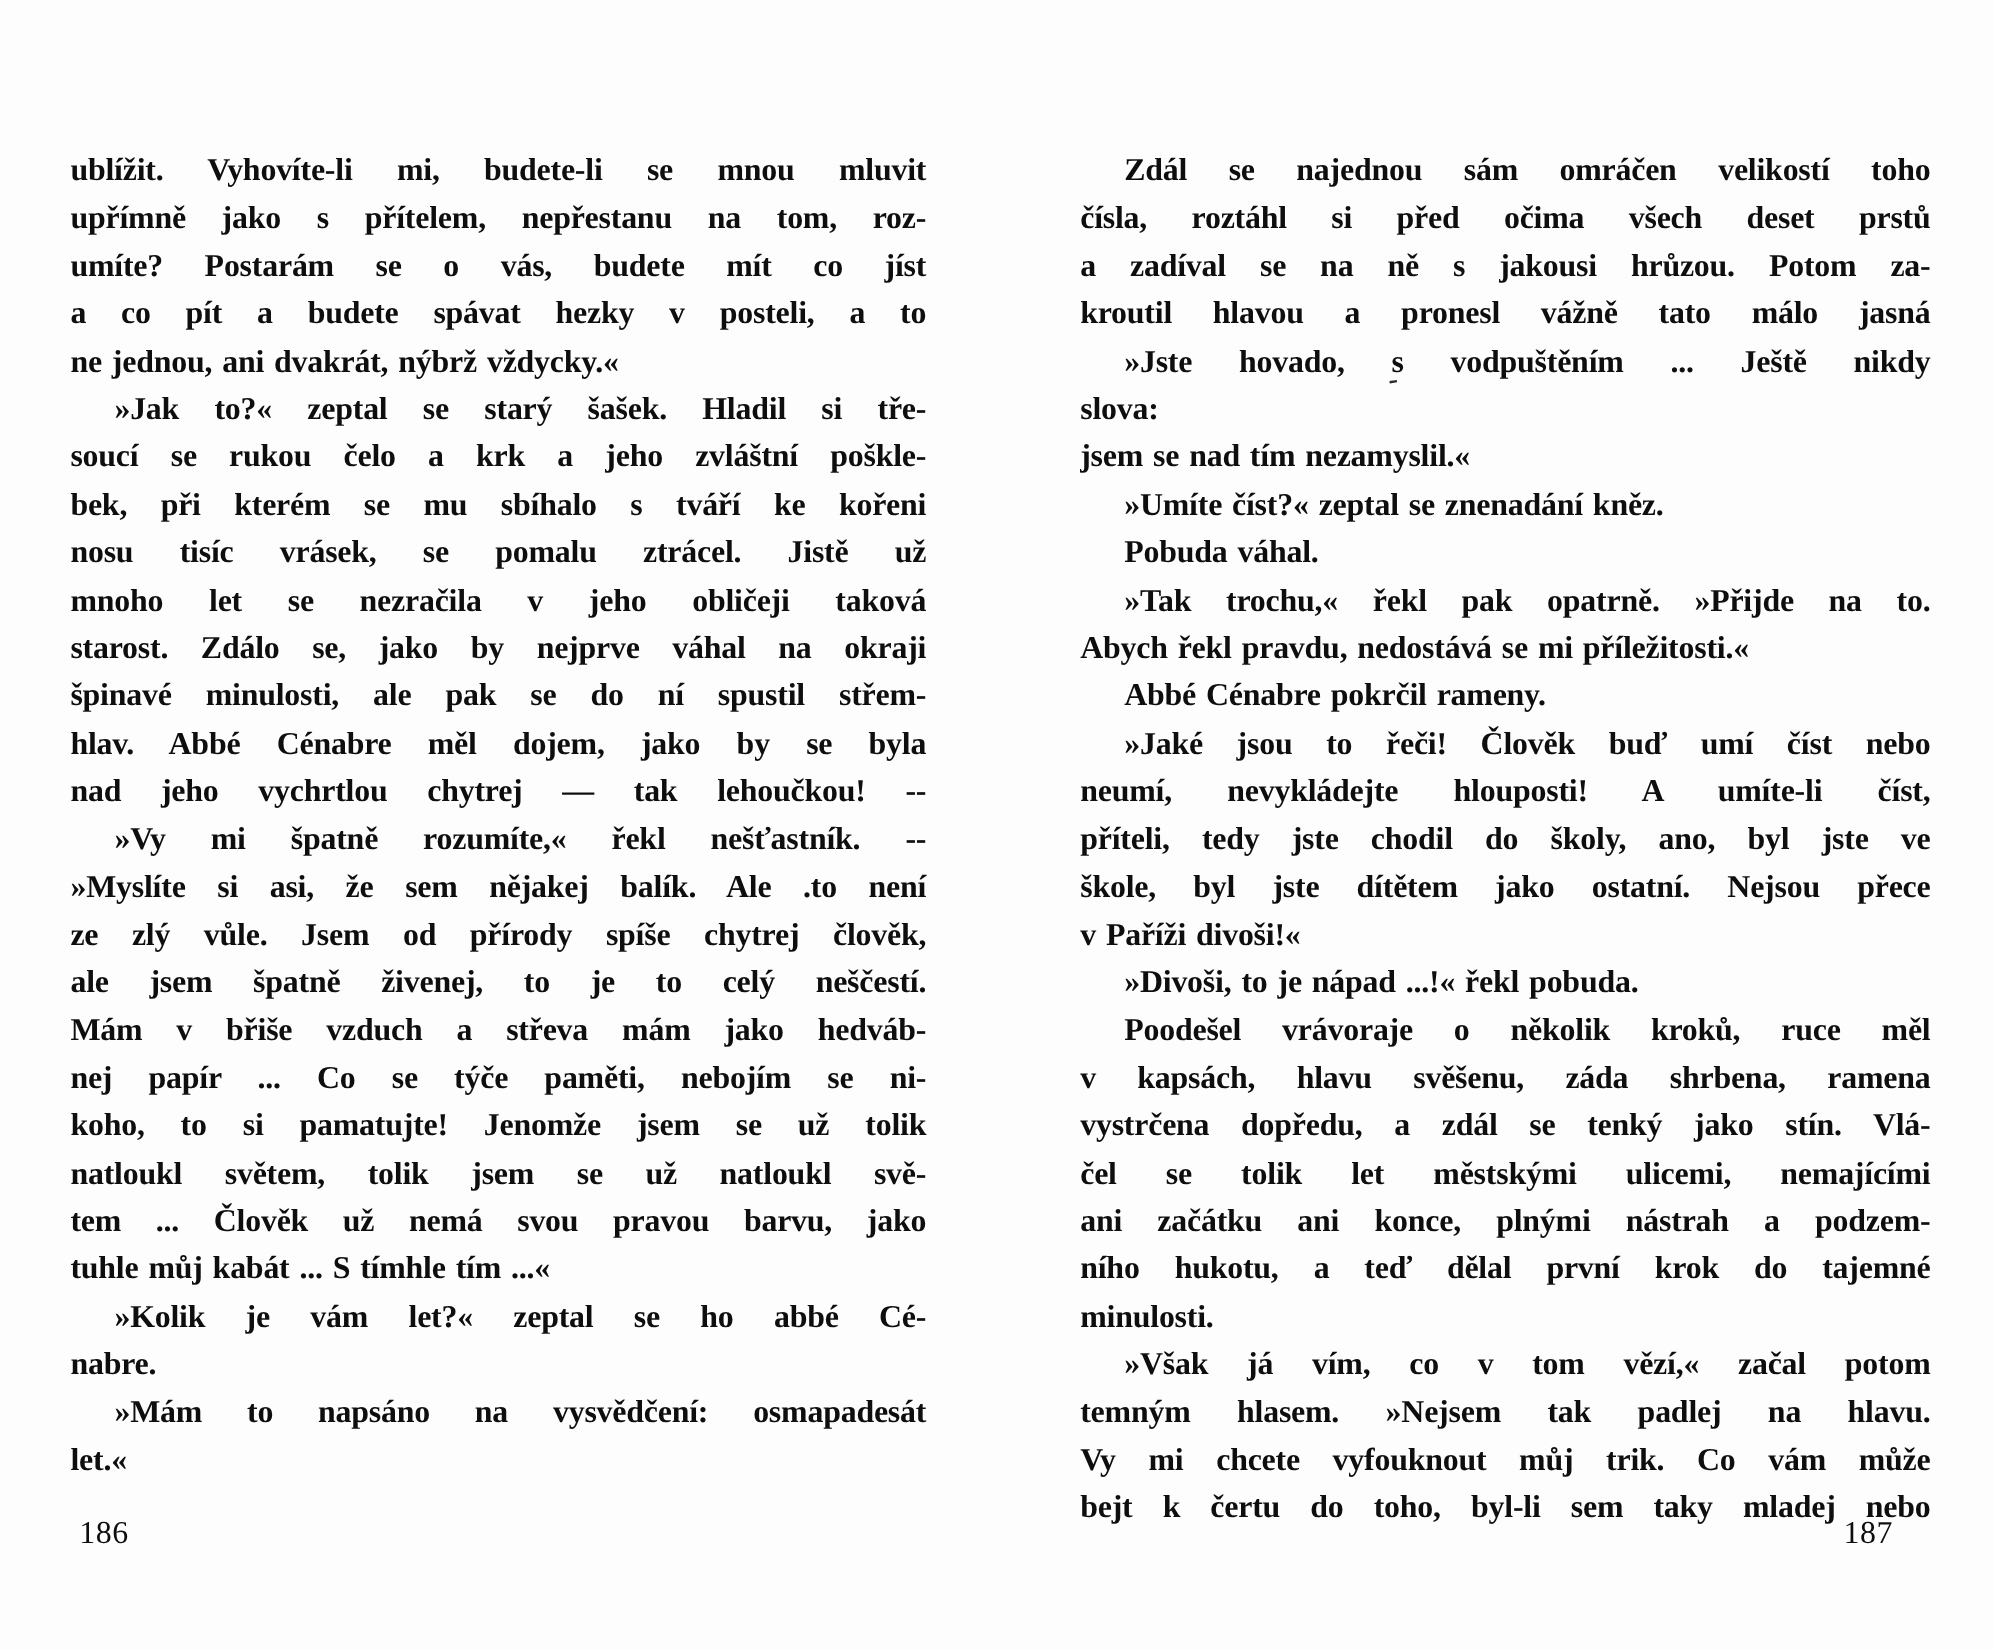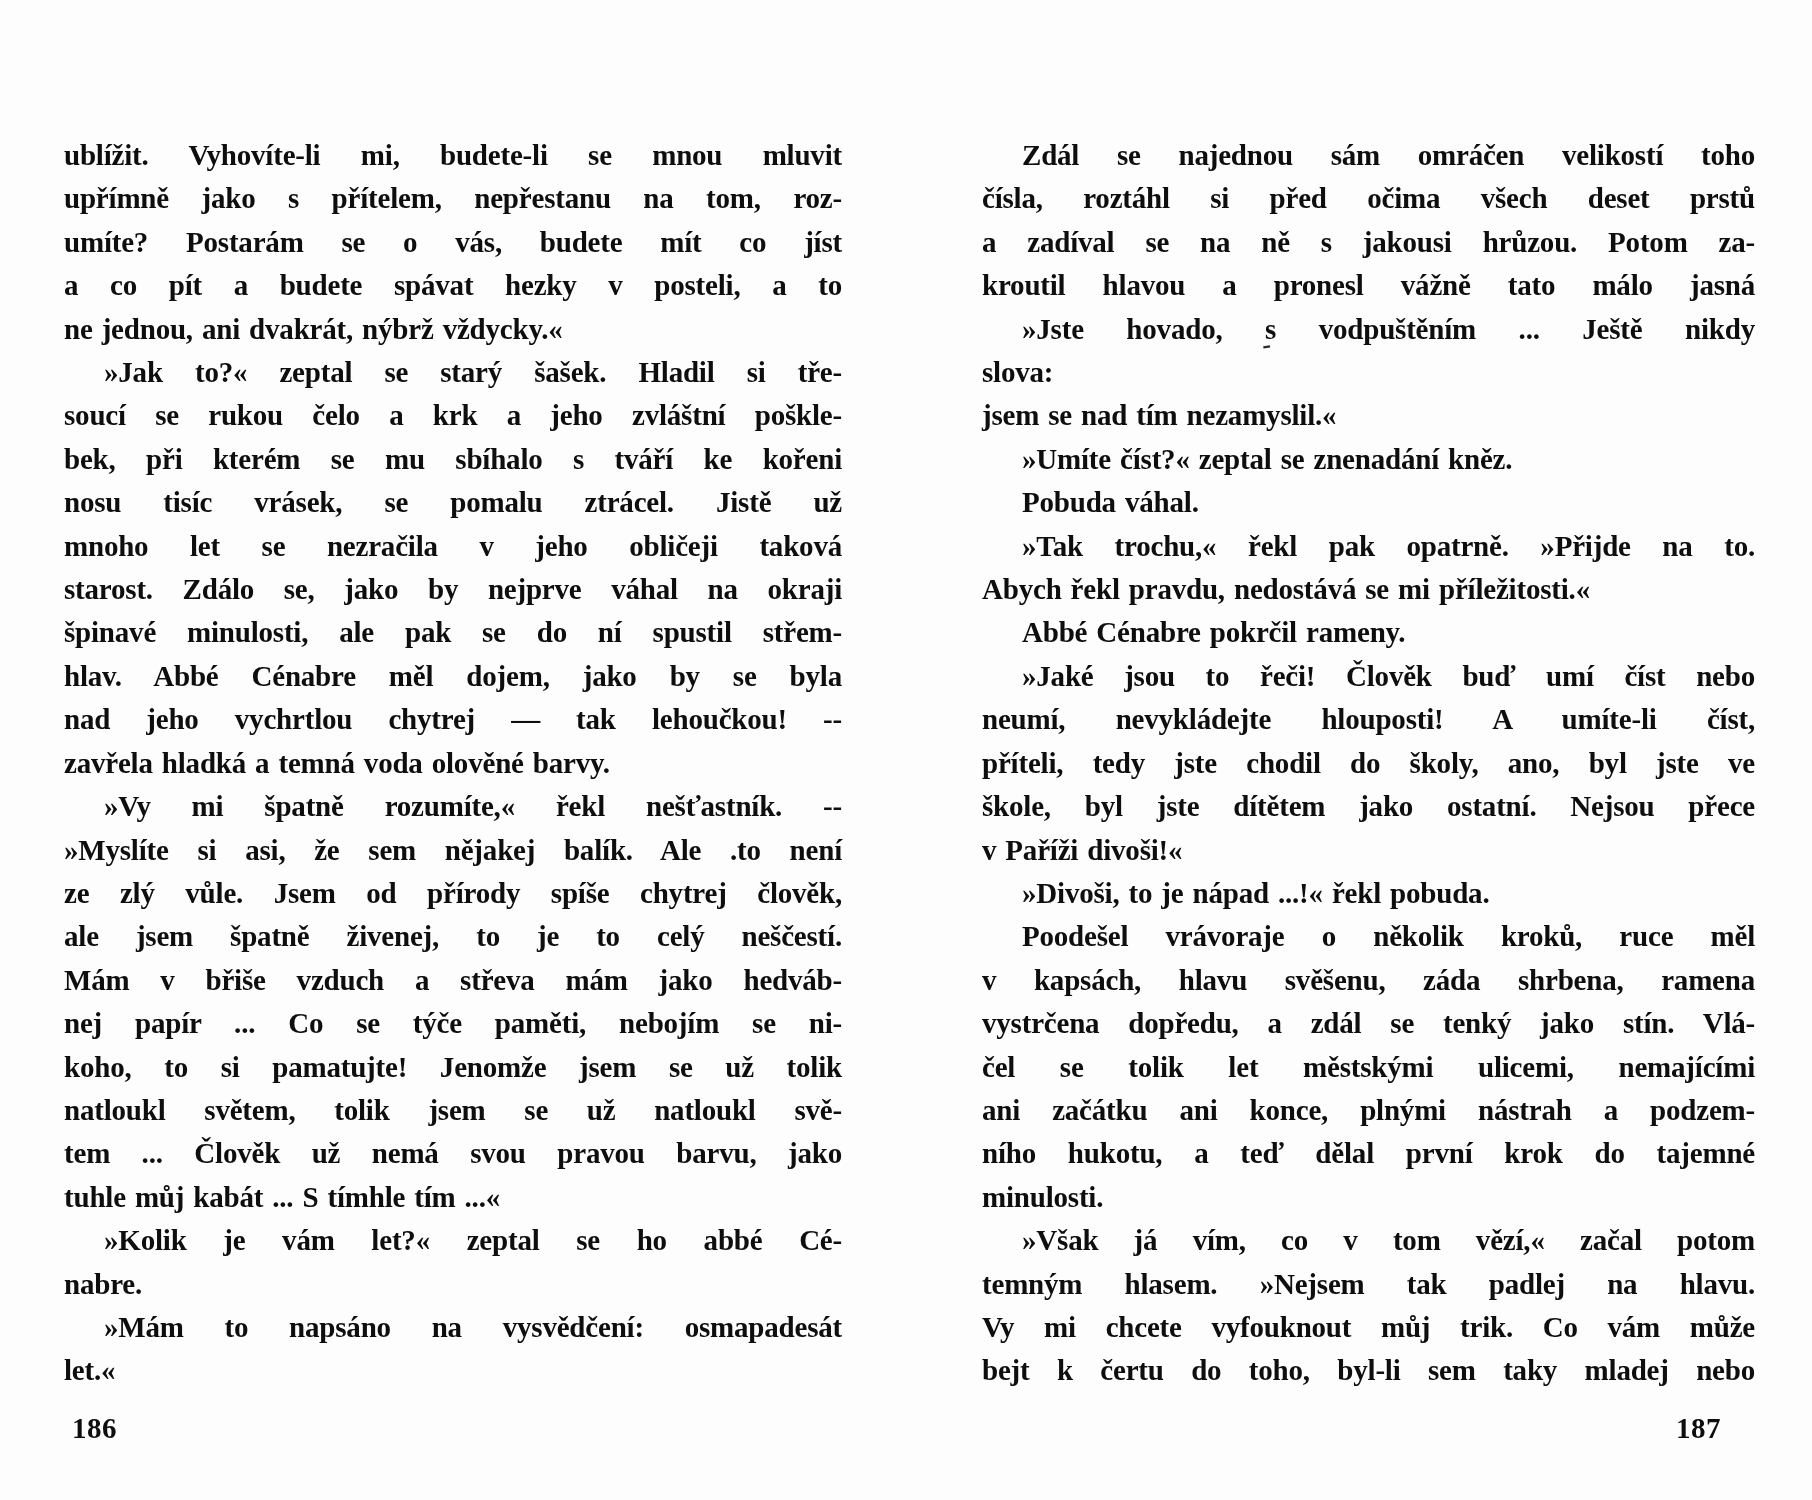--- a/index.html
+++ b/index.html
@@ -16,21 +16,21 @@
   .line{
     font-size:29px;font-weight:bold;line-height:43.4px;
     letter-spacing:-0.2px;
     word-spacing:2px;
   }
   .just{text-align:justify;text-align-last:justify;}
   .last{text-align:left;}
   .indent{text-indent:40px;}
   .page-number{
     position:absolute;top:1378px;
-    font-size:29px;font-weight:bold;letter-spacing:0.5px;margin-top:34px;
+    font-size:29px;font-weight:normal;letter-spacing:0.5px;
   }
   #page-number-left{left:72px;}
   #page-number-right{left:948px;width:773px;text-align:right;}
   #ink-speck{
     position:absolute;left:1262px;top:330px;
     font-size:26px;font-weight:bold;color:#2a2a2a;
     transform:rotate(-8deg);
   }
 </style>
 </head>
@@ -44,21 +44,20 @@
     <div class="line last">ne jednou, ani dvakrát, nýbrž vždycky.«</div>
     <div class="line just indent">»Jak to?« zeptal se starý šašek. Hladil si tře-</div>
     <div class="line just">soucí se rukou čelo a krk a jeho zvláštní poškle-</div>
     <div class="line just">bek, při kterém se mu sbíhalo s tváří ke kořeni</div>
     <div class="line just">nosu tisíc vrásek, se pomalu ztrácel. Jistě už</div>
     <div class="line just">mnoho let se nezračila v jeho obličeji taková</div>
     <div class="line just">starost. Zdálo se, jako by nejprve váhal na okraji</div>
     <div class="line just">špinavé minulosti, ale pak se do ní spustil střem-</div>
     <div class="line just">hlav. Abbé Cénabre měl dojem, jako by se byla</div>
     <div class="line just">nad jeho vychrtlou chytrej — tak lehoučkou! --</div>
-    <div class="line last">zavřela hladká a temná voda olověné barvy.</div>
     <div class="line just indent">»Vy mi špatně rozumíte,« řekl nešťastník. --</div>
     <div class="line just">»Myslíte si asi, že sem nějakej balík. Ale .to není</div>
     <div class="line just">ze zlý vůle. Jsem od přírody spíše chytrej člověk,</div>
     <div class="line just">ale jsem špatně živenej, to je to celý neščestí.</div>
     <div class="line just">Mám v břiše vzduch a střeva mám jako hedváb-</div>
     <div class="line just">nej papír ... Co se týče paměti, nebojím se ni-</div>
     <div class="line just">koho, to si pamatujte! Jenomže jsem se už tolik</div>
     <div class="line just">natloukl světem, tolik jsem se už natloukl svě-</div>
     <div class="line just">tem ... Člověk už nemá svou pravou barvu, jako</div>
     <div class="line last">tuhle můj kabát ... S tímhle tím ...«</div>

